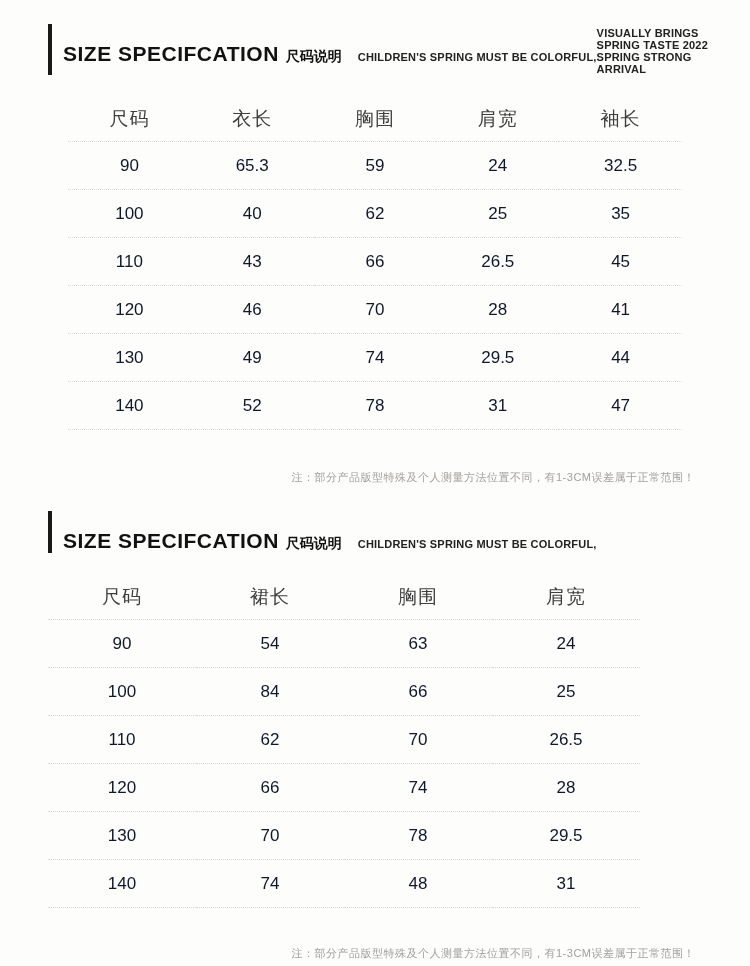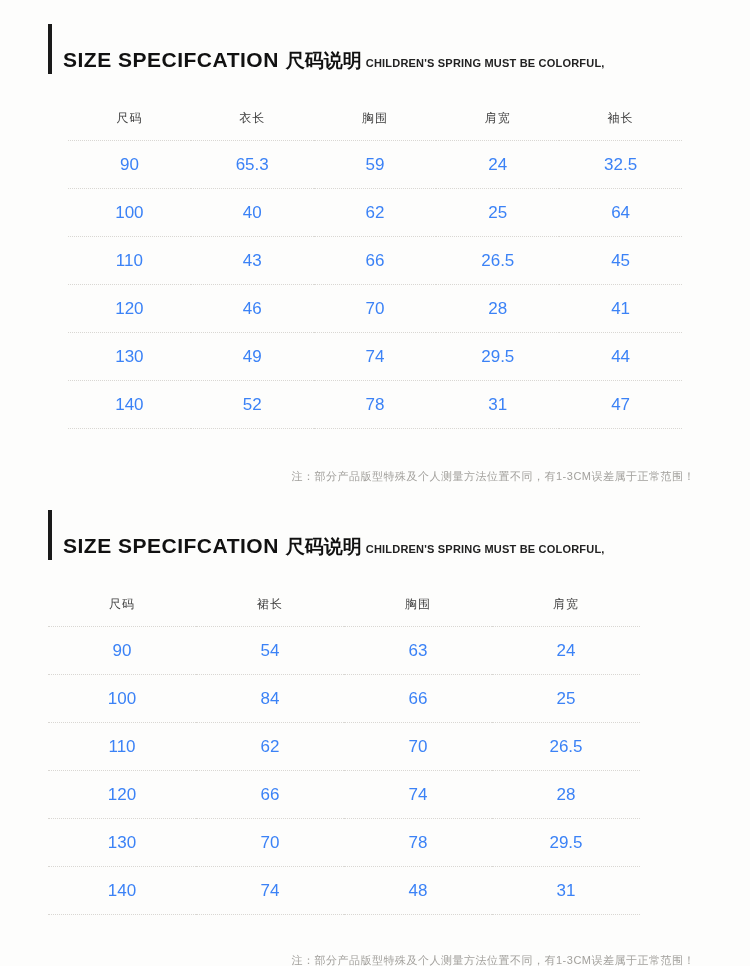--- a/index.html
+++ b/index.html
@@ -28,31 +28,31 @@
   }
   .titles { display: flex; flex-direction: row; justify-content: center; }
   .title-line { display: flex; align-items: baseline; white-space: nowrap; }
   .t-en {
     font-size: 21px;
     font-weight: bold;
     color: #111;
     letter-spacing: 0.5px;
   }
   .t-cn {
-    font-size: 19px;
+    font-size: 14px;
     font-weight: bold;
     color: #111;
     margin-left: 7px;
     margin-top: 24px;
   }
   .t-tag {
     font-size: 11px;
     font-weight: bold;
     color: #222;
-    margin-left: 4px;
+    margin-left: 16px;
     letter-spacing: 0.2px;
   }
   .t-tag2 {
     font-size: 11px;
     font-weight: bold;
     color: #222;
     letter-spacing: 0.2px;
     margin-top: 3px;
   }
 
@@ -62,32 +62,32 @@
   
   table.size-table {
     border-collapse: collapse;
     table-layout: fixed;
     margin-top: 22px;
   }
   table.t1 { margin-left: 68px; width: 614px; }
   table.t2 { margin-left: 48px; width: 592px; }
   table.size-table th {
     height: 42px;
-    font-size: 12px;
+    font-size: 19px;
     font-weight: normal;
     color: #3f3f3f;
     text-align: center;
     vertical-align: middle;
     border-bottom: 1px dotted #d9d7d3;
     letter-spacing: 1px;
   }
   table.size-table td {
     height: 45px;
     font-size: 17px;
-    color: #3b82f6;
+    color: #0f172a;
     text-align: center;
     vertical-align: middle;
     border-bottom: 1px dotted #d9d7d3;
   }
 
   
   .note {
     text-align: right;
     margin-right: 55px;
     font-size: 11px;
@@ -104,20 +104,21 @@
 
   <section class="section-top">
     <header class="spec-header">
       <span class="bar"></span>
       <div class="titles">
         <div class="title-line">
           <span class="t-en">SIZE SPECIFCATION</span>
           <span class="t-cn">尺码说明</span>
           <span class="t-tag">CHILDREN'S SPRING MUST BE COLORFUL,</span>
         </div>
+        <div class="t-tag2">VISUALLY BRINGS SPRING TASTE 2022 SPRING STRONG ARRIVAL</div>
       </div>
     </header>
 
     <table class="size-table t1">
       <thead>
           <tr>
             <th>尺码</th>
             <th>衣长</th>
             <th>胸围</th>
             <th>肩宽</th>
@@ -130,21 +131,21 @@
             <td>65.3</td>
             <td>59</td>
             <td>24</td>
             <td>32.5</td>
           </tr>
           <tr>
             <td>100</td>
             <td>40</td>
             <td>62</td>
             <td>25</td>
-            <td>64</td>
+            <td>35</td>
           </tr>
           <tr>
             <td>110</td>
             <td>43</td>
             <td>66</td>
             <td>26.5</td>
             <td>45</td>
           </tr>
           <tr>
             <td>120</td>

